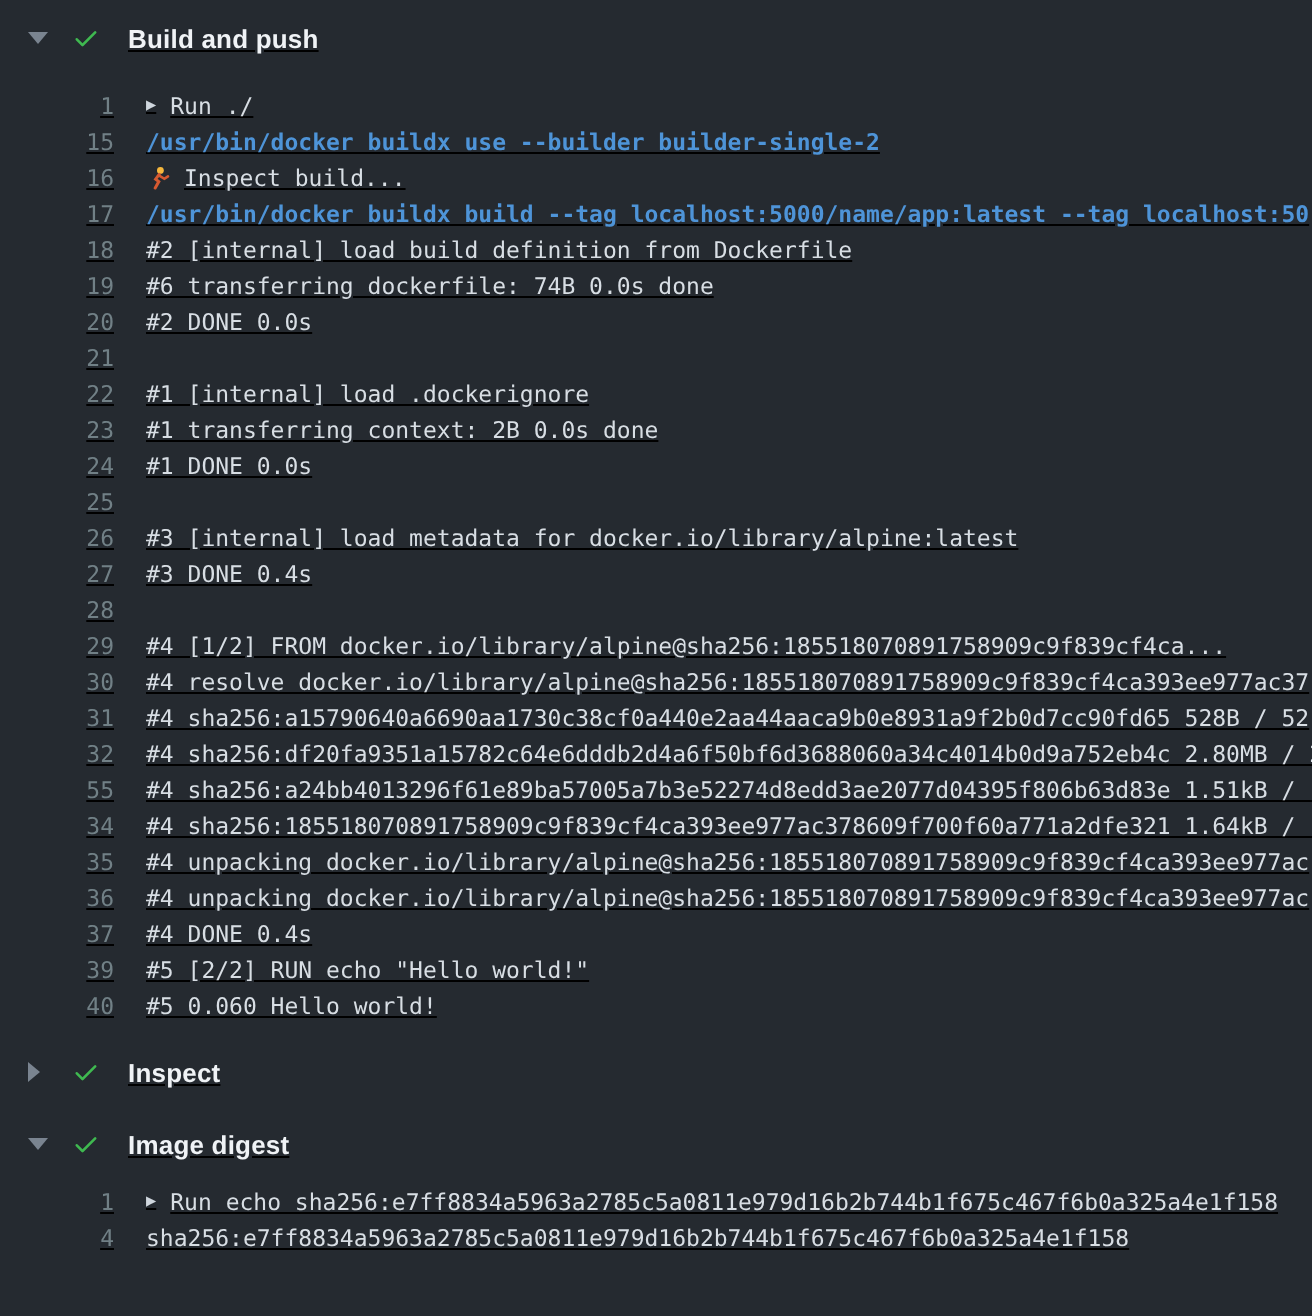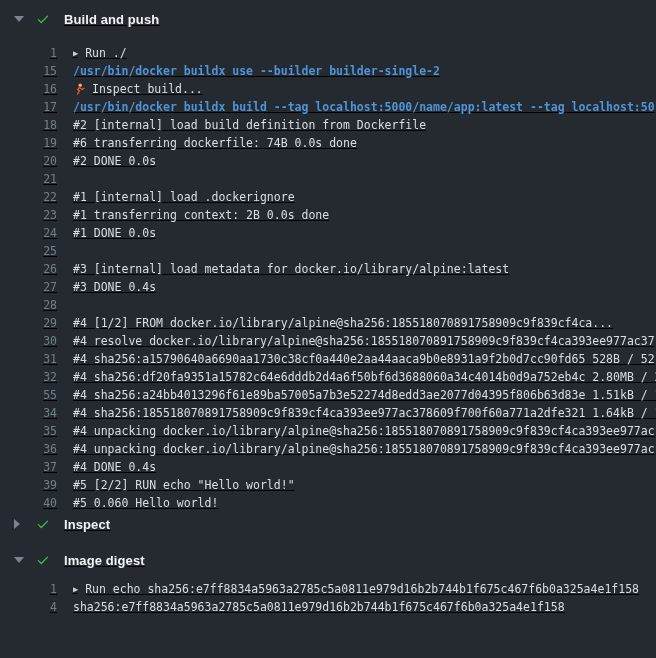--- a/index.html
+++ b/index.html
@@ -6,21 +6,21 @@
   body{
     width:656px;height:658px;overflow:hidden;
     background:#252a30;
     font-family:"DejaVu Sans Mono","Liberation Mono",monospace;
   }
   #log-root{width:656px;height:658px;overflow:hidden;text-decoration:underline;}
   .section-header{
     display:flex;align-items:center;padding-left:14px;height:24px;cursor:pointer;
   }
   .section:nth-child(1) .section-header{height:38px;}
-  .section:nth-child(2){margin-top:0;}
+  .section:nth-child(2){margin-top:12px;}
   .section:nth-child(3){margin-top:12px;}
   .chev{width:10px;margin-right:12px;display:flex;align-items:center;justify-content:flex-start;}
   .chev-down{width:0;height:0;border-left:5px solid transparent;border-right:5px solid transparent;border-top:6px solid #7a8490;}
   .chev-right{width:0;height:0;border-top:5px solid transparent;border-bottom:5px solid transparent;border-left:6px solid #7a8490;}
   .check{width:14px;height:14px;margin-right:14px;flex:0 0 14px;}
   .section-title{
     font-family:"Liberation Sans","DejaVu Sans",sans-serif;
     font-size:13px;font-weight:700;color:#f0f3f6;letter-spacing:.1px;
   }
   .lines{padding-top:6px;}

